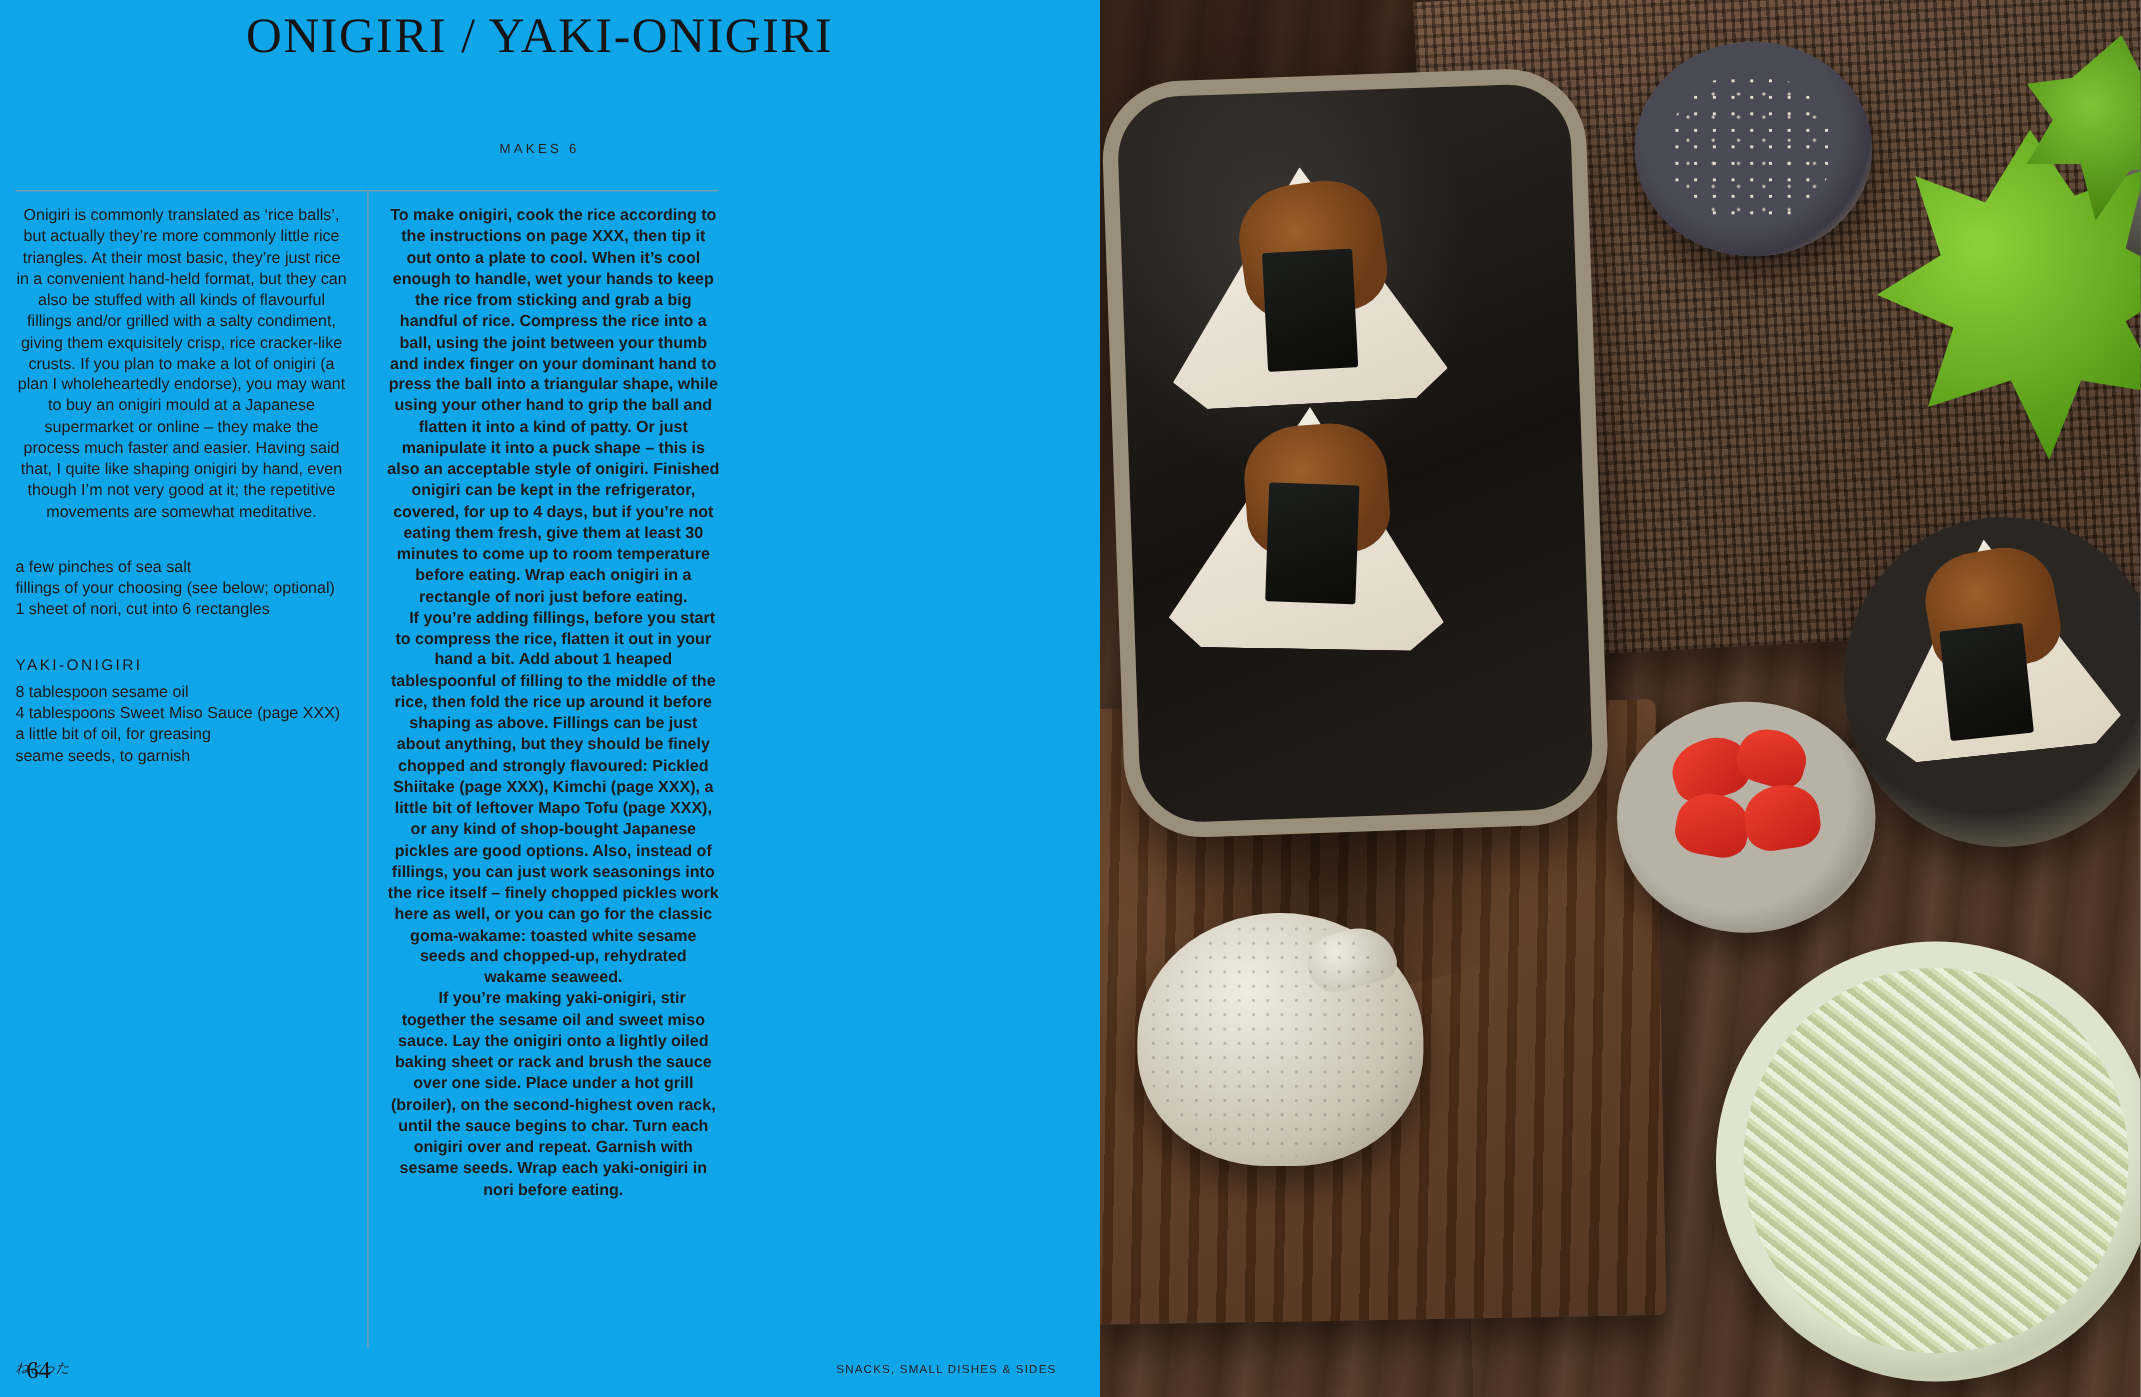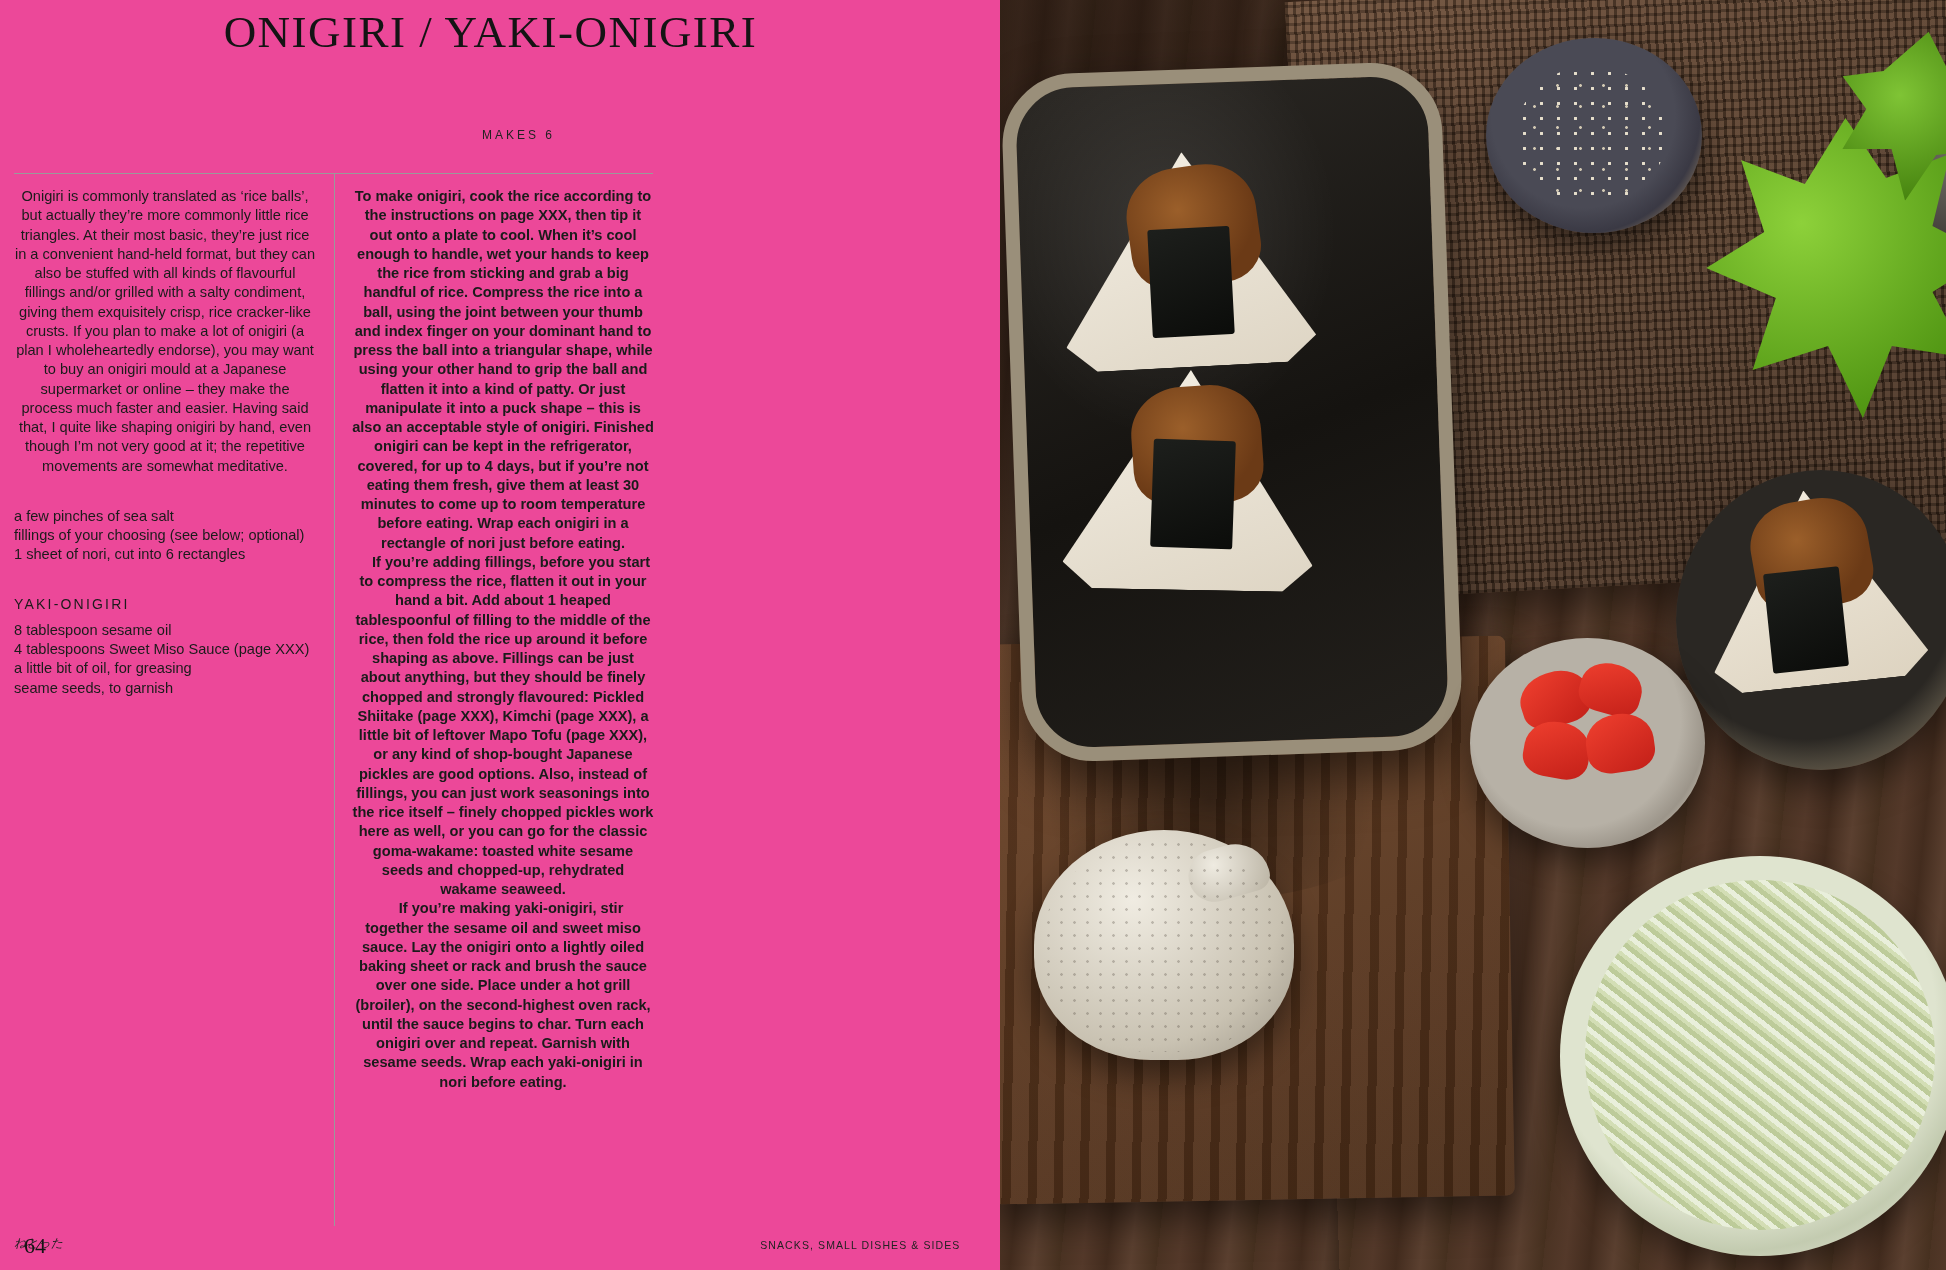--- a/index.html
+++ b/index.html
@@ -18,21 +18,21 @@
     position: relative;
     width: 1946px;
     height: 1270px;
     display: flex;
   }
   
   .page-left {
     position: relative;
     width: 1021px;
     height: 1270px;
-    background: #ec4899;
+    background: #0ea5e9;
     box-sizing: border-box;
   }
   .recipe-title {
     position: absolute;
     left: 0;
     top: 6px;
     width: 981px;
     text-align: center;
     font-family: "Liberation Serif", serif;
     font-size: 45px;
@@ -54,21 +54,20 @@
   }
   .makes {
     position: absolute;
     left: 0;
     top: 128px;
     width: 981px;
     text-align: center;
     font-size: 12px;
     letter-spacing: 3px;
     color: #222;
-    margin-left: 28px;
   }
   .rule-top {
     position: absolute;
     left: 14px;
     top: 173px;
     width: 639px;
     height: 1px;
     background: #9a9a9a;
   }
   .rule-vert {

